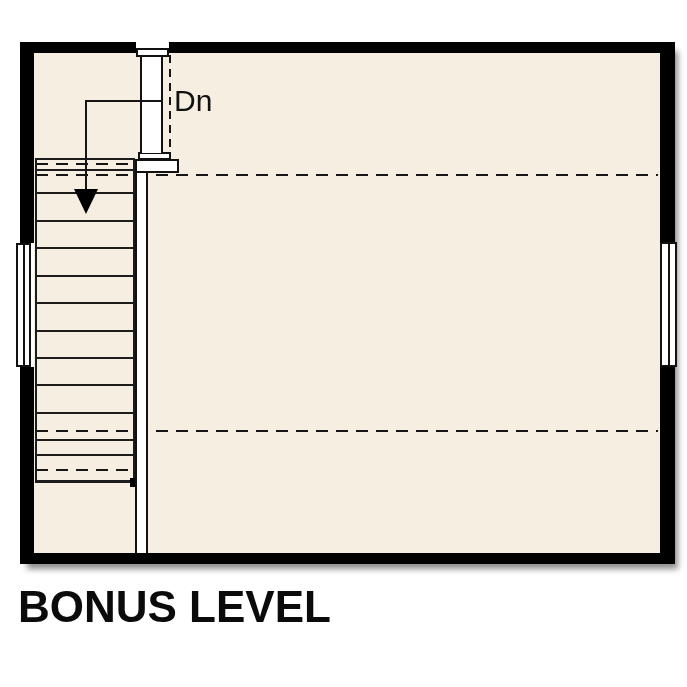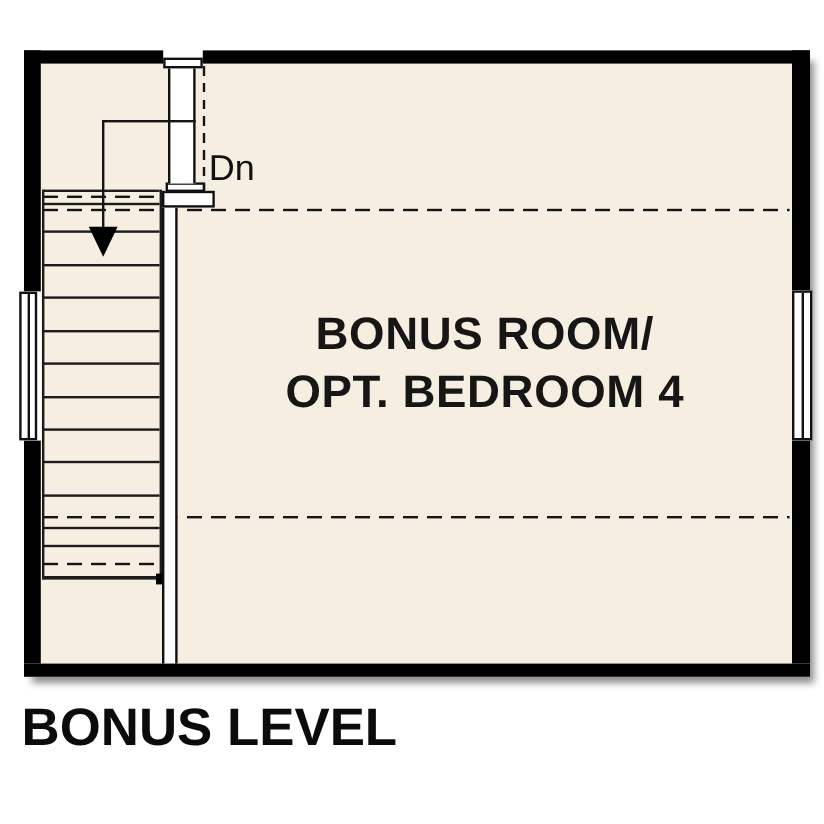--- a/index.html
+++ b/index.html
@@ -25,21 +25,21 @@
   .white-box{background:#ffffff;border:2px solid #111111;box-sizing:border-box;}
   .rail-band{left:115px;top:122px;width:13px;height:389px;background:#ffffff;
              border-left:2px solid #111;border-right:2px solid #111;box-sizing:border-box;}
   
   .arrow-shaft-v{left:65px;top:58px;width:2px;height:90px;background:#151515;}
   .arrow-shaft-h{left:65px;top:58px;width:78px;height:2px;background:#151515;}
   .arrow-head{left:54px;top:147px;width:0;height:0;
               border-left:12px solid transparent;border-right:12px solid transparent;
               border-top:25px solid #000;}
   
-  .dn-label{left:154px;top:42px;font-size:30px;line-height:1.1;color:#111;margin-top:40px;}
+  .dn-label{left:154px;top:42px;font-size:30px;line-height:1.1;color:#111;}
   .room-label{left:130px;top:213px;width:508px;text-align:center;
               font-size:38px;font-weight:bold;line-height:48px;color:#161616;
               letter-spacing:0.5px;white-space:nowrap;}
   .plan-title{left:18px;top:582px;font-size:44px;font-weight:bold;color:#0b0b0b;letter-spacing:0;}
   
   .mullion{position:absolute;top:0;bottom:0;width:2px;background:#111;left:50%;margin-left:-1px;}
 </style>
 </head>
 <body>
 
@@ -79,24 +79,20 @@
     <div class="abs" style="left:120px;top:13px;width:23px;height:98px;background:#fff;border-left:2px solid #111;border-right:2px solid #111;box-sizing:border-box;"></div>
     <div class="abs white-box" style="left:116px;top:6px;width:33px;height:9px;"></div>
     <div class="abs dash-v" style="left:149px;top:13px;height:104px;"></div>
 
     <div class="abs arrow-shaft-h"></div>
     <div class="abs arrow-shaft-v"></div>
     <div class="abs arrow-head"></div>
     <div class="abs dn-label">Dn</div>
   </div>
 
-  <div class="abs room-label">
-    <div>BONUS ROOM/</div>
-    <div>OPT. BEDROOM 4</div>
-  </div>
 
   <div class="abs wall" style="left:0;top:0;width:116px;height:11px;"></div>
   <div class="abs wall" style="left:149px;top:0;width:506px;height:11px;"></div>
   <div class="abs wall" style="left:0;top:0;width:14px;height:201px;"></div>
   <div class="abs wall" style="left:0;top:325px;width:14px;height:186px;"></div>
   <div class="abs wall" style="left:640px;top:0;width:15px;height:200px;"></div>
   <div class="abs wall" style="left:640px;top:325px;width:15px;height:186px;"></div>
   <div class="abs wall" style="left:0;top:511px;width:655px;height:11px;"></div>
 
   <div class="abs" style="left:-4px;top:201px;width:18px;height:124px;background:#fff;"></div>

